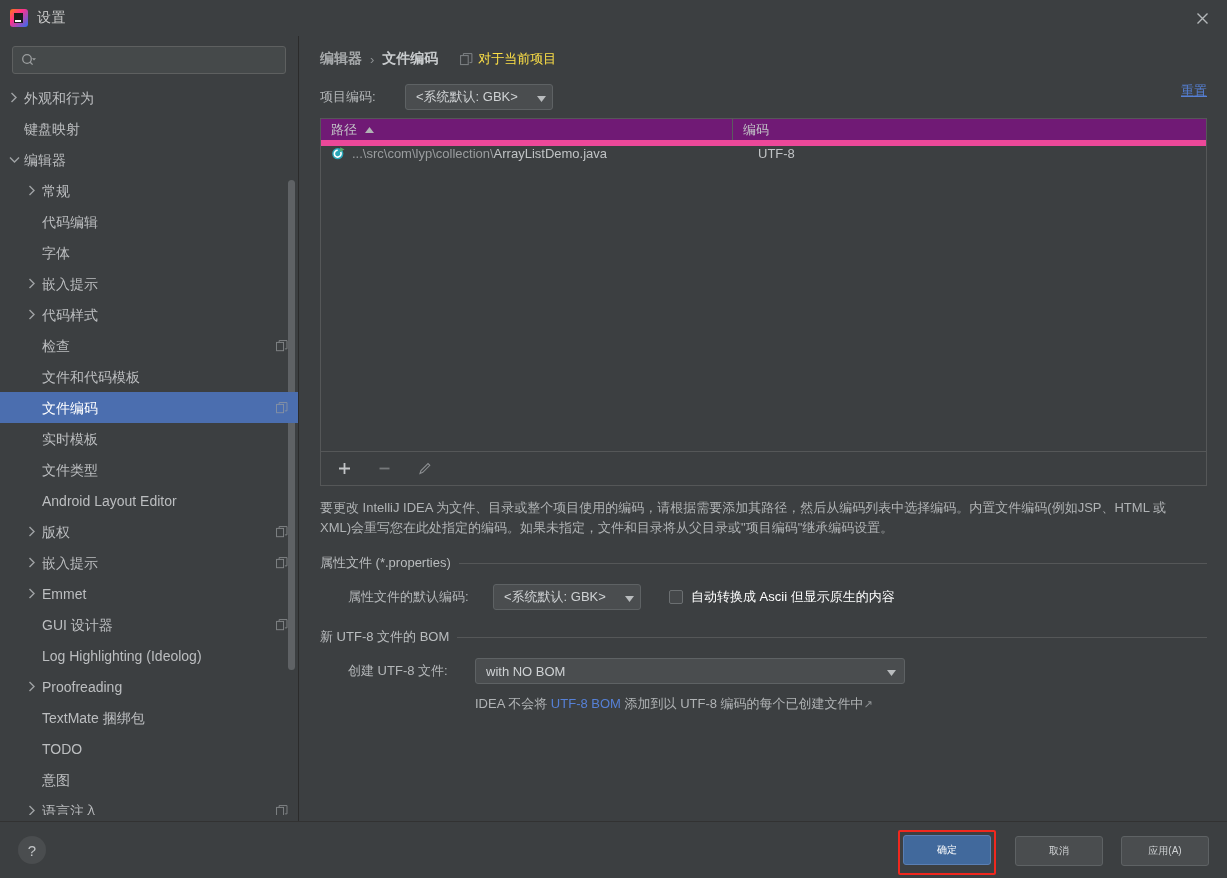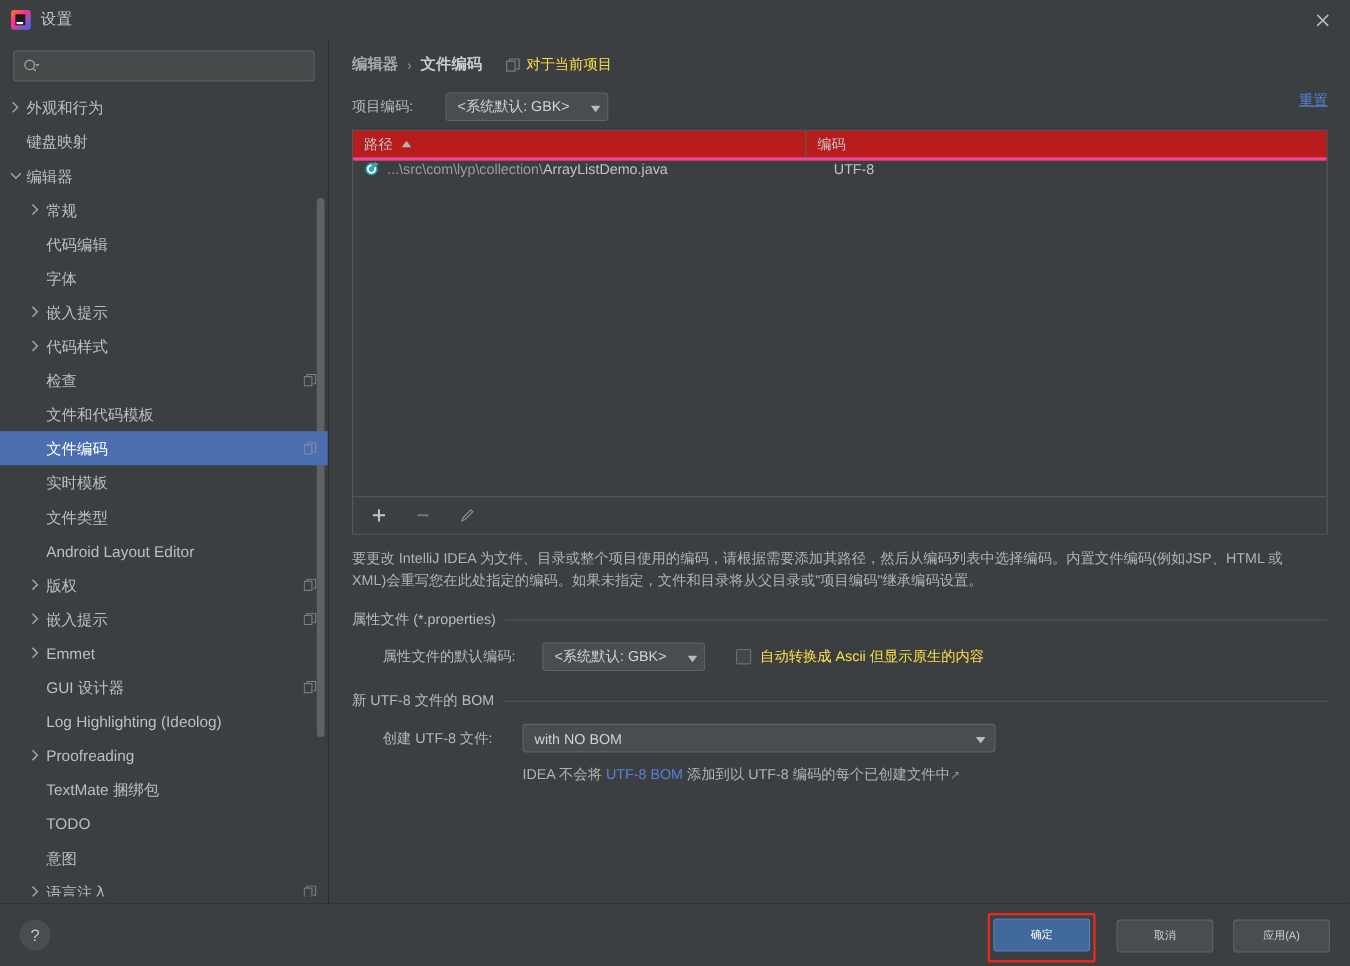--- a/index.html
+++ b/index.html
@@ -106,21 +106,21 @@
   .hl-box {
     position: relative; display: inline-flex; padding: 5px 8px 5px 5px;
     border: 2px solid #f0281e; border-radius: 2px;
   }
 
   
   .tablewrap {
     margin-top: 6px; border: 1px solid #555758; background: #3c3f41;
     height: 368px; display: flex; flex-direction: column;
   }
-  .thead { display: flex; height: 27px; background: #b91c1c; border-bottom: 3px solid #ec4899; }
+  .thead { display: flex; height: 27px; background: #701a75; border-bottom: 6px solid #ec4899; }
   .th { display: flex; align-items: center; padding-left: 10px; font-size: 13px; color: #c3c6c8; }
   .th.path { width: 412px; border-right: 1px solid #5a5c5e; }
   .th.enc { flex: 1 1 auto; }
   .sort-arrow { margin-left: 8px; display: flex; }
   .tbody { flex: 1 1 auto; }
   .trow { display: flex; align-items: flex-start; height: 28px; padding-left: 10px; }
   .trow .file-ico { margin-right: 6px; flex: 0 0 auto; display: flex; }
   .cell-path { width: 396px; font-size: 13px; color: #c0c3c5; white-space: nowrap; }
   .cell-path .dim { color: #9a9d9f; }
   .cell-enc { font-size: 13px; color: #c0c3c5; padding-left: 10px; }
@@ -134,21 +134,21 @@
   .group-head { display: flex; align-items: center; }
   .group-title { font-size: 13px; color: #b9bcbe; white-space: nowrap; }
   .group-line { flex: 1 1 auto; height: 1px; background: #555758; margin-left: 8px; }
   .group-body { padding-top: 10px; }
 
   .check-wrap { display: flex; align-items: center; margin-left: 28px; }
   .checkbox {
     width: 14px; height: 14px; border: 1px solid #6b6f71; background: #45484a;
     border-radius: 2px; margin-right: 8px; flex: 0 0 auto;
   }
-  .check-label { font-size: 13px; color: #fde047; }
+  .check-label { font-size: 13px; color: #ffffff; }
 
   .combo.wide { width: 430px; padding-right: 8px; }
   .bom-note { margin-top: 9px; margin-left: 155px; font-size: 13px; color: #b0b3b5; }
   .bom-note .link { color: #5680d6; }
   .bom-note .ext { color: #8d9193; font-size: 11px; }
 
   
   .footer {
     position: absolute; left: 0; bottom: 0; width: 1227px; height: 57px;
     background: #3c3f41; border-top: 1px solid #323232;

